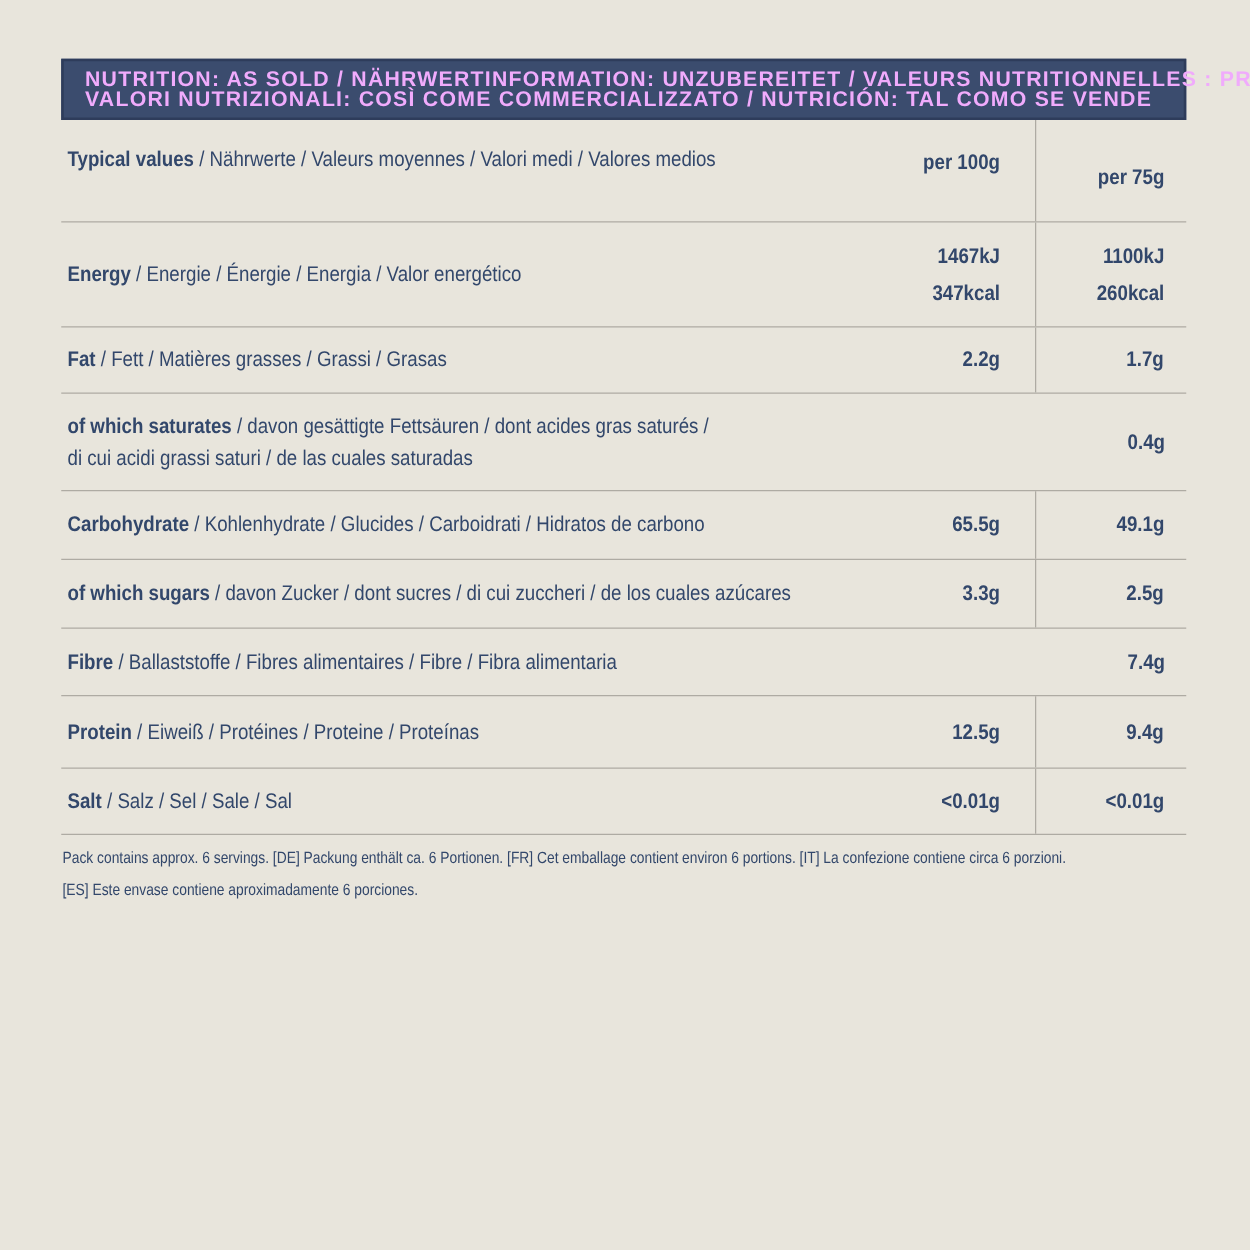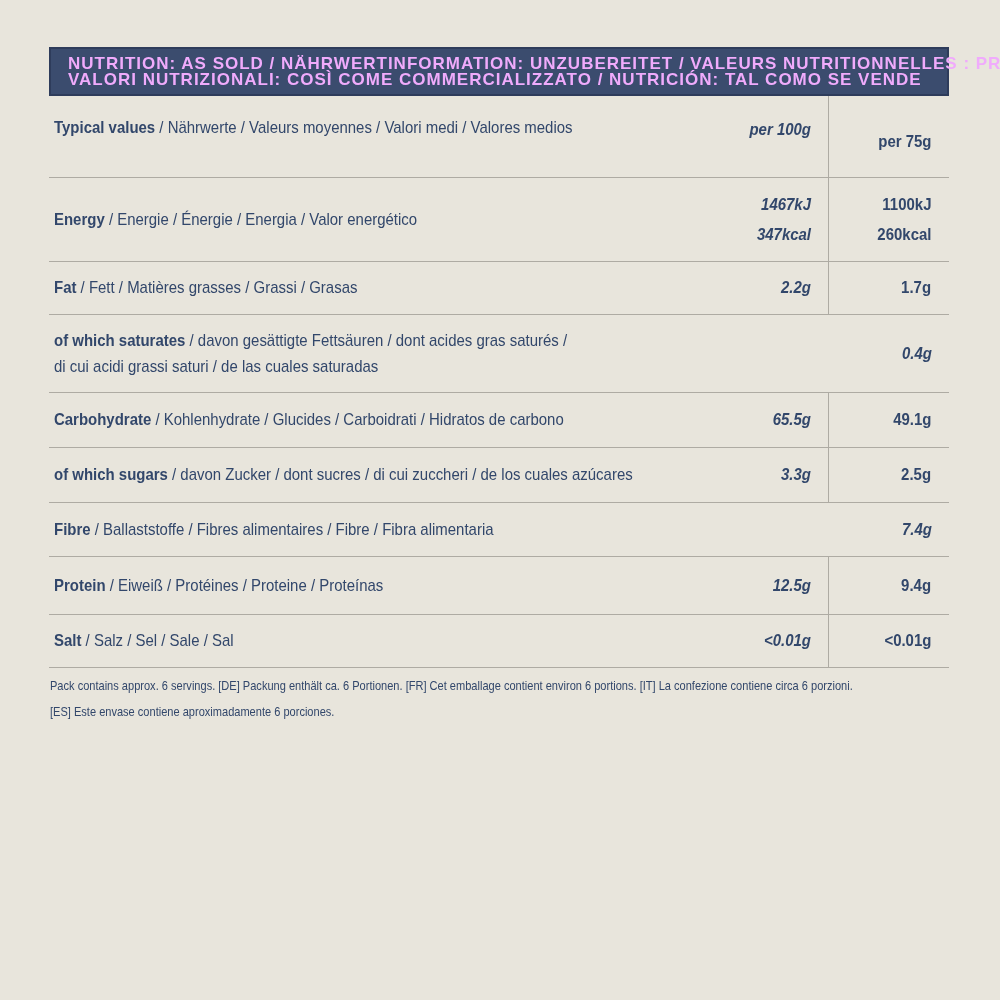--- a/index.html
+++ b/index.html
@@ -30,41 +30,41 @@
     font-weight: 700;
     letter-spacing: 1px;
     line-height: 16px;
     white-space: pre;
   }
   .ntable { width: 900px; }
   .row {
     display: flex;
     align-items: center;
     border-bottom: 1px solid #aeaba3;
+    gap: 11px;
   }
   .cell-label {
     flex: 1 1 auto;
     padding-left: 5px;
     min-width: 0;
   }
   .cell-label p {
     font-size: 17px;
     font-weight: 400;
     line-height: 26px;
     white-space: pre;
     transform: scaleX(0.88);
     transform-origin: 0 50%;
   }
   .cell-label .lead { font-weight: 700; }
   .cell-v1 {
     width: 150px;
     flex: 0 0 150px;
     text-align: right;
     padding-right: 17px;
-    font-style: italic;
   }
   .cell-v2 {
     width: 121px;
     flex: 0 0 121px;
     align-self: stretch;
     border-left: 1px solid #aeaba3;
     display: flex;
     align-items: center;
     justify-content: flex-end;
     padding-right: 18px;

